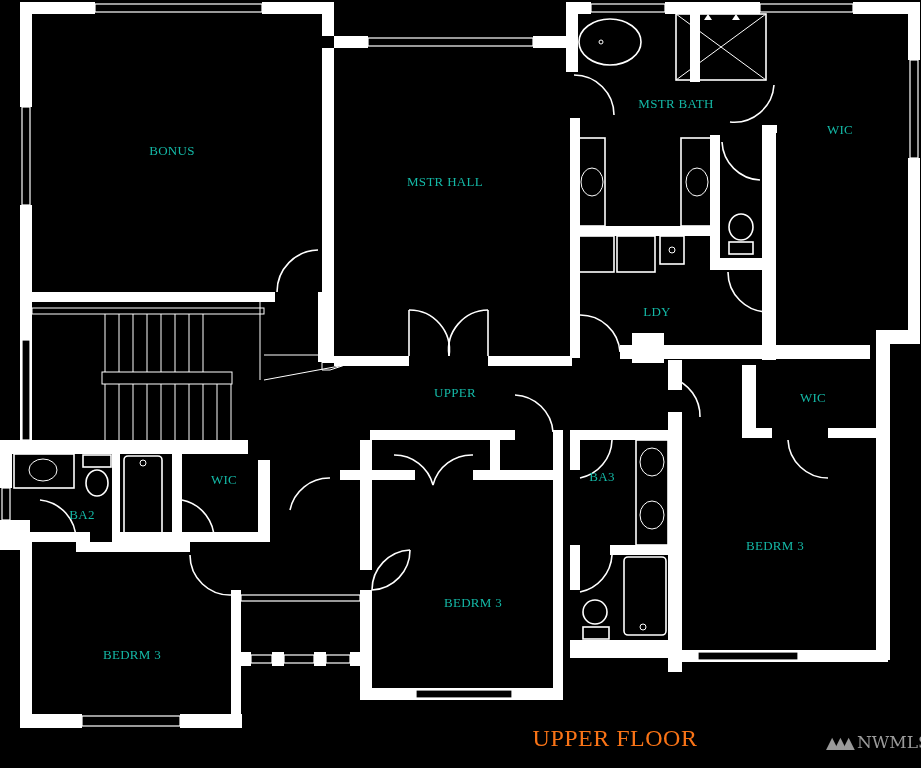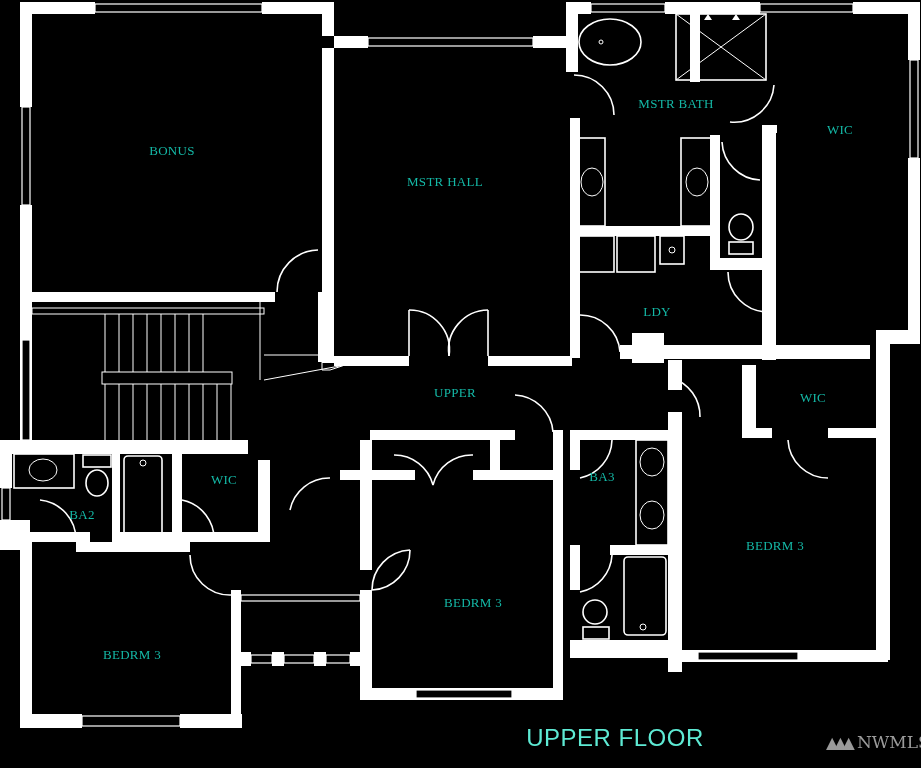--- a/index.html
+++ b/index.html
@@ -15,22 +15,22 @@
       font-family: Liberation Serif, serif;
       font-size: 13px;
       letter-spacing: 0.3px;
       white-space: nowrap;
       transform: translate(-50%, -50%);
     }
     .title {
       position: absolute;
       left: 615px; top: 738px;
       transform: translate(-50%, -50%);
-      color: #5eead4;
-      font-family: Liberation Sans, sans-serif;
+      color: #f97316;
+      font-family: Liberation Serif, serif;
       font-size: 24px;
       font-weight: 300;
       letter-spacing: 0.5px;
     }
     .logo {
       position: absolute;
       left: 826px; top: 742px;
       color: #9a9a9a;
       font-family: "DejaVu Serif", serif;
       font-size: 17px;

